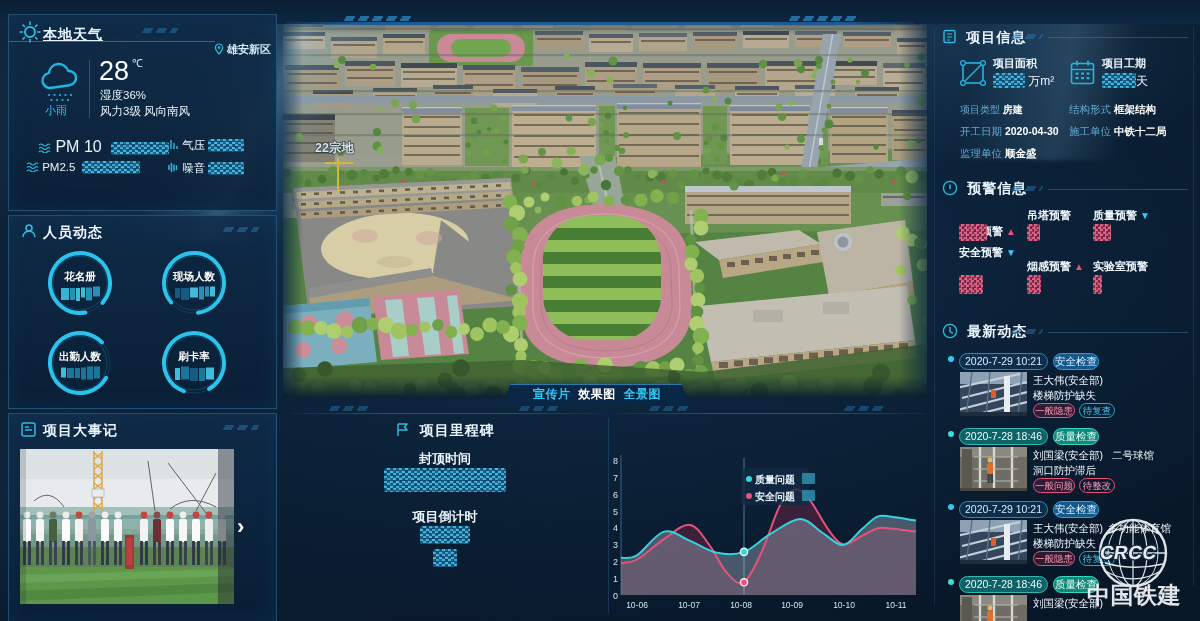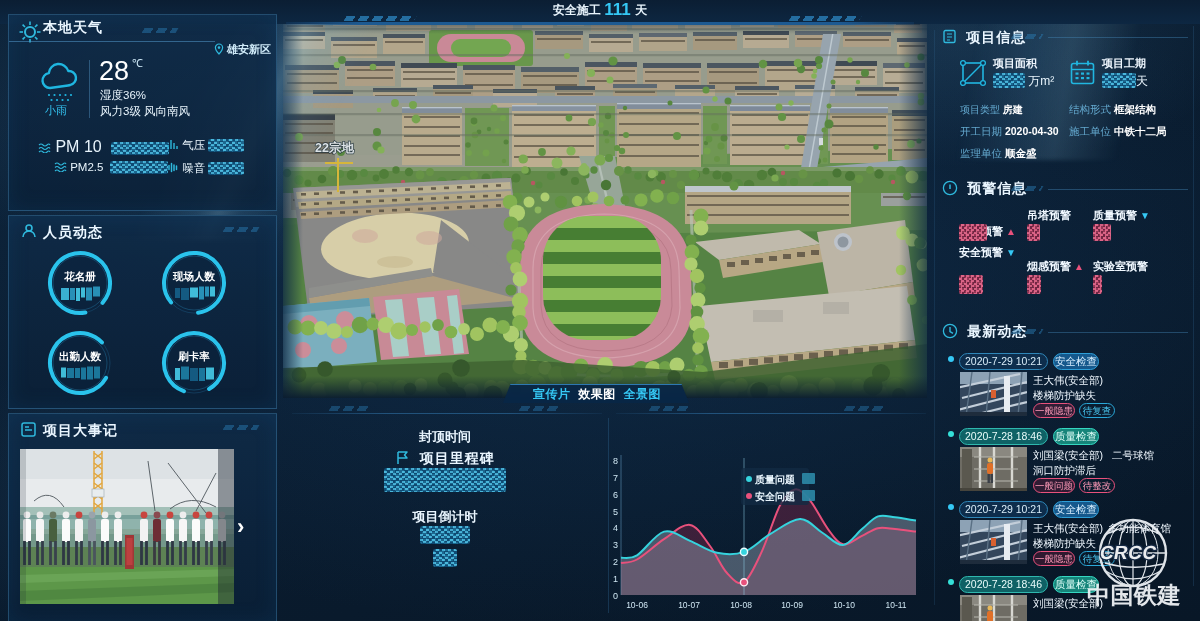--- a/index.html
+++ b/index.html
@@ -842,25 +842,20 @@
   <div class="abs" style="left:900px;top:0px;width:300px;height:160px;background:linear-gradient(100deg,rgba(120,190,235,0) 25%,rgba(120,190,235,.12) 45%,rgba(150,210,240,.16) 55%,rgba(120,190,235,0) 75%);filter:blur(2px);"></div>
 
   <div class="abs" style="left:0px;top:380px;width:200px;height:240px;background:radial-gradient(60% 60% at 30% 50%,rgba(90,160,215,.10),rgba(90,160,215,0));"></div>
 
   <div class="abs" style="left:0;top:0;width:1200px;height:24px;background:linear-gradient(180deg,#0b1e33,#0d2742);"></div>
 
   <div class="abs" style="left:286px;top:22px;width:628px;height:3px;background:linear-gradient(90deg,rgba(25,75,125,.25),#1d5a92 12%,#1d5a92 88%,rgba(25,75,125,.25));"></div>
   <div class="hdeco" style="left:345px;top:16px;width:70px;"></div>
   <div class="hdeco" style="left:790px;top:16px;width:70px;"></div>
 
-  <div class="abs" style="left:440px;top:0px;width:320px;height:22px;text-align:center;">
-    <span style="font-size:12px;font-weight:bold;color:#e8f4fc;vertical-align:middle;">安全施工 </span>
-    <span style="font-size:17px;font-weight:bold;color:#35c8f5;vertical-align:middle;">111</span>
-    <span style="font-size:12px;font-weight:bold;color:#e8f4fc;vertical-align:middle;"> 天</span>
-  </div>
 
   <div class="abs" style="left:503px;top:384px;width:186px;height:18px;background:rgba(9,38,70,.94);clip-path:polygon(4% 0,96% 0,100% 100%,0 100%);border-top:1px solid #2e78b0;"></div>
 
   <div class="abs" style="left:513px;top:386px;width:168px;height:16px;font-size:12px;font-weight:bold;text-align:center;letter-spacing:.5px;">
     <span style="color:#35c8f5;">宣传片</span>&nbsp; <span style="color:#fff;">效果图</span>&nbsp; <span style="color:#35c8f5;margin-top:25px;">全景图</span>
   </div>
 
   <div class="panel" style="left:8px;top:14px;width:267px;height:195px;">
 
     <svg class="abs" style="left:9px;top:5px;" width="24" height="24" viewBox="0 0 24 24">
@@ -870,21 +865,21 @@
           <line x1="12" y1="19" x2="12" y2="22.5"></line>
         <line x1="1.5" y1="12" x2="5" y2="12"></line>
           <line x1="19" y1="12" x2="22.5" y2="12"></line>
         <line x1="4.6" y1="4.6" x2="7" y2="7"></line>
           <line x1="17" y1="17" x2="19.4" y2="19.4"></line>
         <line x1="19.4" y1="4.6" x2="17" y2="7"></line>
           <line x1="7" y1="17" x2="4.6" y2="19.4"></line>
       </g>
     </svg>
 
-    <div class="abs ptitle" style="left:34px;top:4px;">本地天气</div>
+    <div class="abs ptitle" style="left:34px;top:11px;text-decoration:underline;">本地天气</div>
 
     <div class="hdeco" style="left:134px;top:13px;width:34px;opacity:.45;"></div>
 
     <div class="abs" style="left:0px;top:26px;width:206px;height:1px;background:rgba(80,150,200,.55);"></div>
 
     <div class="abs" style="left:205px;top:27px;font-size:11px;color:#cfeaf8;font-weight:bold;">
       <svg width="10" height="12" viewBox="0 0 10 12" style="vertical-align:-2px;">
           <path d="M5 1a3.6 3.6 0 0 1 3.6 3.6C8.6 7.3 5 11 5 11S1.4 7.3 1.4 4.6A3.6 3.6 0 0 1 5 1z" fill="none" stroke="#2fb9dd" stroke-width="1.2"></path>
           <circle cx="5" cy="4.6" r="1.3" fill="#2fb9dd"></circle>
         </svg>
@@ -923,21 +918,21 @@
       PM 10&nbsp;&nbsp;<span class="mz" style="width:58px;height:13px;vertical-align:-3px;"></span>
     </div>
 
     <div class="abs" style="left:158px;top:123px;font-size:11.5px;color:#e8f4fc;">
       <svg width="12" height="11" viewBox="0 0 12 11" style="vertical-align:-1px;">
           <path d="M1 10V6M4 10V1M7 10V4M10 10V7" stroke="#2fb9dd" stroke-width="1.4"></path>
         </svg>
       气压&nbsp;<span class="mz" style="width:36px;height:13px;vertical-align:-3px;"></span>
     </div>
 
-    <div class="abs" style="left:45px;top:146px;font-size:11.5px;color:#e8f4fc;">
+    <div class="abs" style="left:17px;top:146px;font-size:11.5px;color:#e8f4fc;">
       <svg width="13" height="10" viewBox="0 0 13 10" style="vertical-align:-1px;">
           <path d="M1 2q2-2 4 0t4 0 t3 0M1 5.5q2-2 4 0t4 0 t3 0M1 9q2-2 4 0t4 0 t3 0" fill="none" stroke="#2fb9dd" stroke-width="1.1"></path>
         </svg>
       PM2.5&nbsp;&nbsp;<span class="mz" style="width:58px;height:13px;vertical-align:-3px;"></span>
     </div>
 
     <div class="abs" style="left:158px;top:146px;font-size:11.5px;color:#e8f4fc;">
       <svg width="12" height="11" viewBox="0 0 12 11" style="vertical-align:-1px;">
           <path d="M2 3.5v4M4.5 1.5v8M7 3v5.5M9.5 4v3.5" stroke="#2fb9dd" stroke-width="1.5" stroke-linecap="round"></path>
         </svg>
@@ -1146,28 +1141,28 @@
   <div class="abs" style="left:934px;top:30px;width:1px;height:575px;background:rgba(60,125,175,.18);"></div>
 
   <div class="abs" style="left:1193px;top:26px;width:1px;height:560px;background:rgba(60,125,175,.22);"></div>
 
   <div class="abs" style="left:292px;top:413px;width:310px;height:1px;background:linear-gradient(90deg,rgba(50,120,175,.1),rgba(50,120,175,.55) 30%,rgba(50,120,175,.55) 70%,rgba(50,120,175,.1));"></div>
   <div class="hdeco" style="left:330px;top:406px;width:40px;opacity:.4;"></div>
   <div class="hdeco" style="left:520px;top:406px;width:40px;opacity:.4;"></div>
 
   <div class="abs" style="left:330px;top:418px;width:230px;height:200px;text-align:center;">
 
-    <div style="margin-top:10px;font-size:13px;font-weight:bold;color:#eaf6ff;">封顶时间</div>
-
     <div style="margin-top:3px;">
       <svg width="15" height="15" viewBox="0 0 15 15" style="vertical-align:-2px;">
           <path d="M3 14V2 M3 2h9l-2.5 3L12 8H3" fill="none" stroke="#2fb9dd" stroke-width="1.5" stroke-linejoin="round"></path>
         </svg>
       <span class="ptitle">&nbsp;项目里程碑</span>
     </div>
+
+    <div style="margin-top:10px;font-size:13px;font-weight:bold;color:#eaf6ff;">封顶时间</div>
 
     <div style="margin-top:0px;"><span class="mz" style="width:122px;height:24px;"></span></div>
 
     <div style="margin-top:12px;font-size:13px;font-weight:bold;color:#eaf6ff;">项目倒计时</div>
 
     <div style="margin-top:0px;"><span class="mz" style="width:50px;height:18px;"></span></div>
 
 
     <div style="margin-top:1px;"><span class="mz" style="width:24px;height:18px;"></span></div>
   </div>

